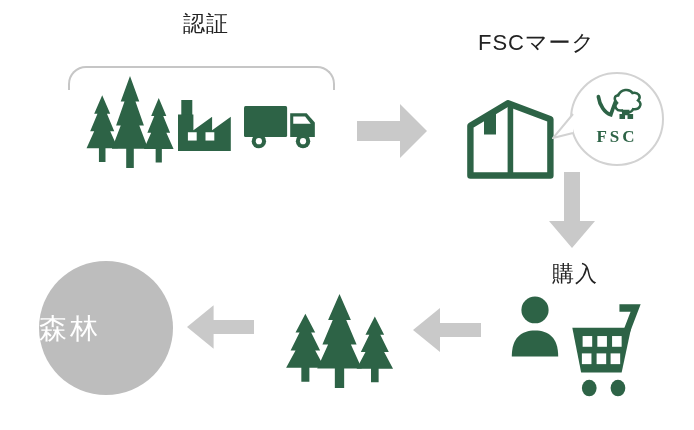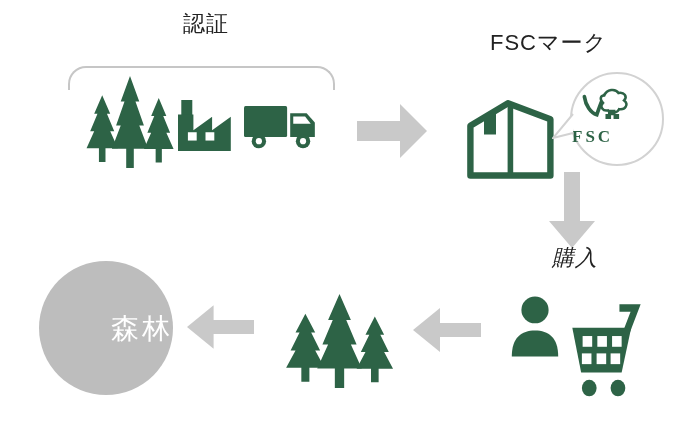--- a/index.html
+++ b/index.html
@@ -17,32 +17,32 @@
   
   .bracket{
     position:absolute;left:68px;top:66px;width:263px;height:22px;
     border-top:2px solid #c6c6c6;border-left:2px solid #c6c6c6;border-right:2px solid #c6c6c6;
     border-radius:18px 18px 0 0;
   }
   
   .bubble{
     position:absolute;left:570px;top:72px;width:90px;height:90px;
     background:#ffffff;border:2px solid #d2d2d2;border-radius:50%;
-    display:flex;flex-direction:column;align-items:flex-start;
+    display:flex;flex-direction:column;align-items:center;
   }
   .fsc-text{
     font-family:"Liberation Serif","DejaVu Serif",serif;
     font-size:17px;font-weight:bold;color:#2d6346;letter-spacing:3px;
     margin-top:-2px;
   }
   
   .forest-circle{
     position:absolute;left:39px;top:261px;width:134px;height:134px;
     background:#bdbdbd;border-radius:50%;
-    display:flex;flex-direction:column;align-items:flex-end;justify-content:center;
+    display:flex;flex-direction:column;align-items:flex-start;justify-content:center;
   }
   .forest-circle span{
     color:#ffffff;font-size:28px;letter-spacing:3px;line-height:47px;display:block;
   }
 </style>
 </head>
 <body>
 
 <div id="stage">
 
@@ -78,21 +78,21 @@
     <circle class="green" cx="29" cy="76" r="14"></circle>
     <circle cx="29" cy="76" r="6" fill="#ffffff"></circle>
     <circle class="green" cx="115" cy="76" r="14"></circle>
     <circle cx="115" cy="76" r="6" fill="#ffffff"></circle>
   </svg>
 
   <svg class="abs" style="left:357px;top:104px;" width="70" height="54" viewBox="0 0 70 54">
     <polygon class="gray-arrow" points="0,17 43,17 43,0 70,27 43,54 43,37 0,37"></polygon>
   </svg>
 
-  <div class="label" style="left:490px;top:31px;">FSCマーク</div>
+  <div class="label" style="left:478px;top:31px;">FSCマーク</div>
 
   <svg class="abs" style="left:464px;top:100px;" width="92" height="82" viewBox="0 0 115 102" preserveAspectRatio="none">
     <path d="M55,4 L108,24 L108,94 L8,94 L8,32 Z" fill="none" stroke="#2d6346" stroke-width="8" stroke-linejoin="round"></path>
     <line x1="58" y1="6" x2="58" y2="92" stroke="#2d6346" stroke-width="7"></line>
     <polygon class="green" points="25,20 40,14 40,43 25,43"></polygon>
   </svg>
 
   <div class="bubble">
     <svg width="62" height="46" viewBox="0 0 100 58" style="margin-top:9px;">
       <path d="M20,14 C22,28 30,40 40,43 C45,28 48,20 52,12" fill="none" stroke="#2d6346" stroke-width="6" stroke-linecap="round"></path>
@@ -103,21 +103,21 @@
   </div>
   <svg class="abs" style="left:552px;top:113px;" width="22" height="26" viewBox="0 0 22 26">
     <polygon points="21,1 21,20 1,25" fill="#ffffff"></polygon>
     <path d="M21,1 L1,25 L21,20" fill="none" stroke="#d2d2d2" stroke-width="2"></path>
   </svg>
 
   <svg class="abs" style="left:549px;top:172px;" width="46" height="76" viewBox="0 0 46 76">
     <polygon class="gray-arrow" points="15,0 31,0 31,49 46,49 23,76 0,49 15,49"></polygon>
   </svg>
 
-  <div class="label" style="left:552px;top:246px;font-style:italic;">購入</div>
+  <div class="label" style="left:552px;top:262px;">購入</div>
 
   <svg class="abs" style="left:511px;top:295px;" width="48" height="63" viewBox="0 0 60 80" preserveAspectRatio="none">
     <circle class="green" cx="30" cy="19" r="17"></circle>
     <path class="green" d="M1,78 C1,54 13,45 30,45 C47,45 59,54 59,78 Z"></path>
   </svg>
 
   <svg class="abs" style="left:562px;top:303px;" width="81" height="95" viewBox="0 0 110 115" preserveAspectRatio="none">
     <path d="M78,6 L100,6 L88,34" fill="none" stroke="#2d6346" stroke-width="9"></path>
     <polygon class="green" points="14,30 94,30 81,84 26,84"></polygon>
     <g fill="#ffffff">

